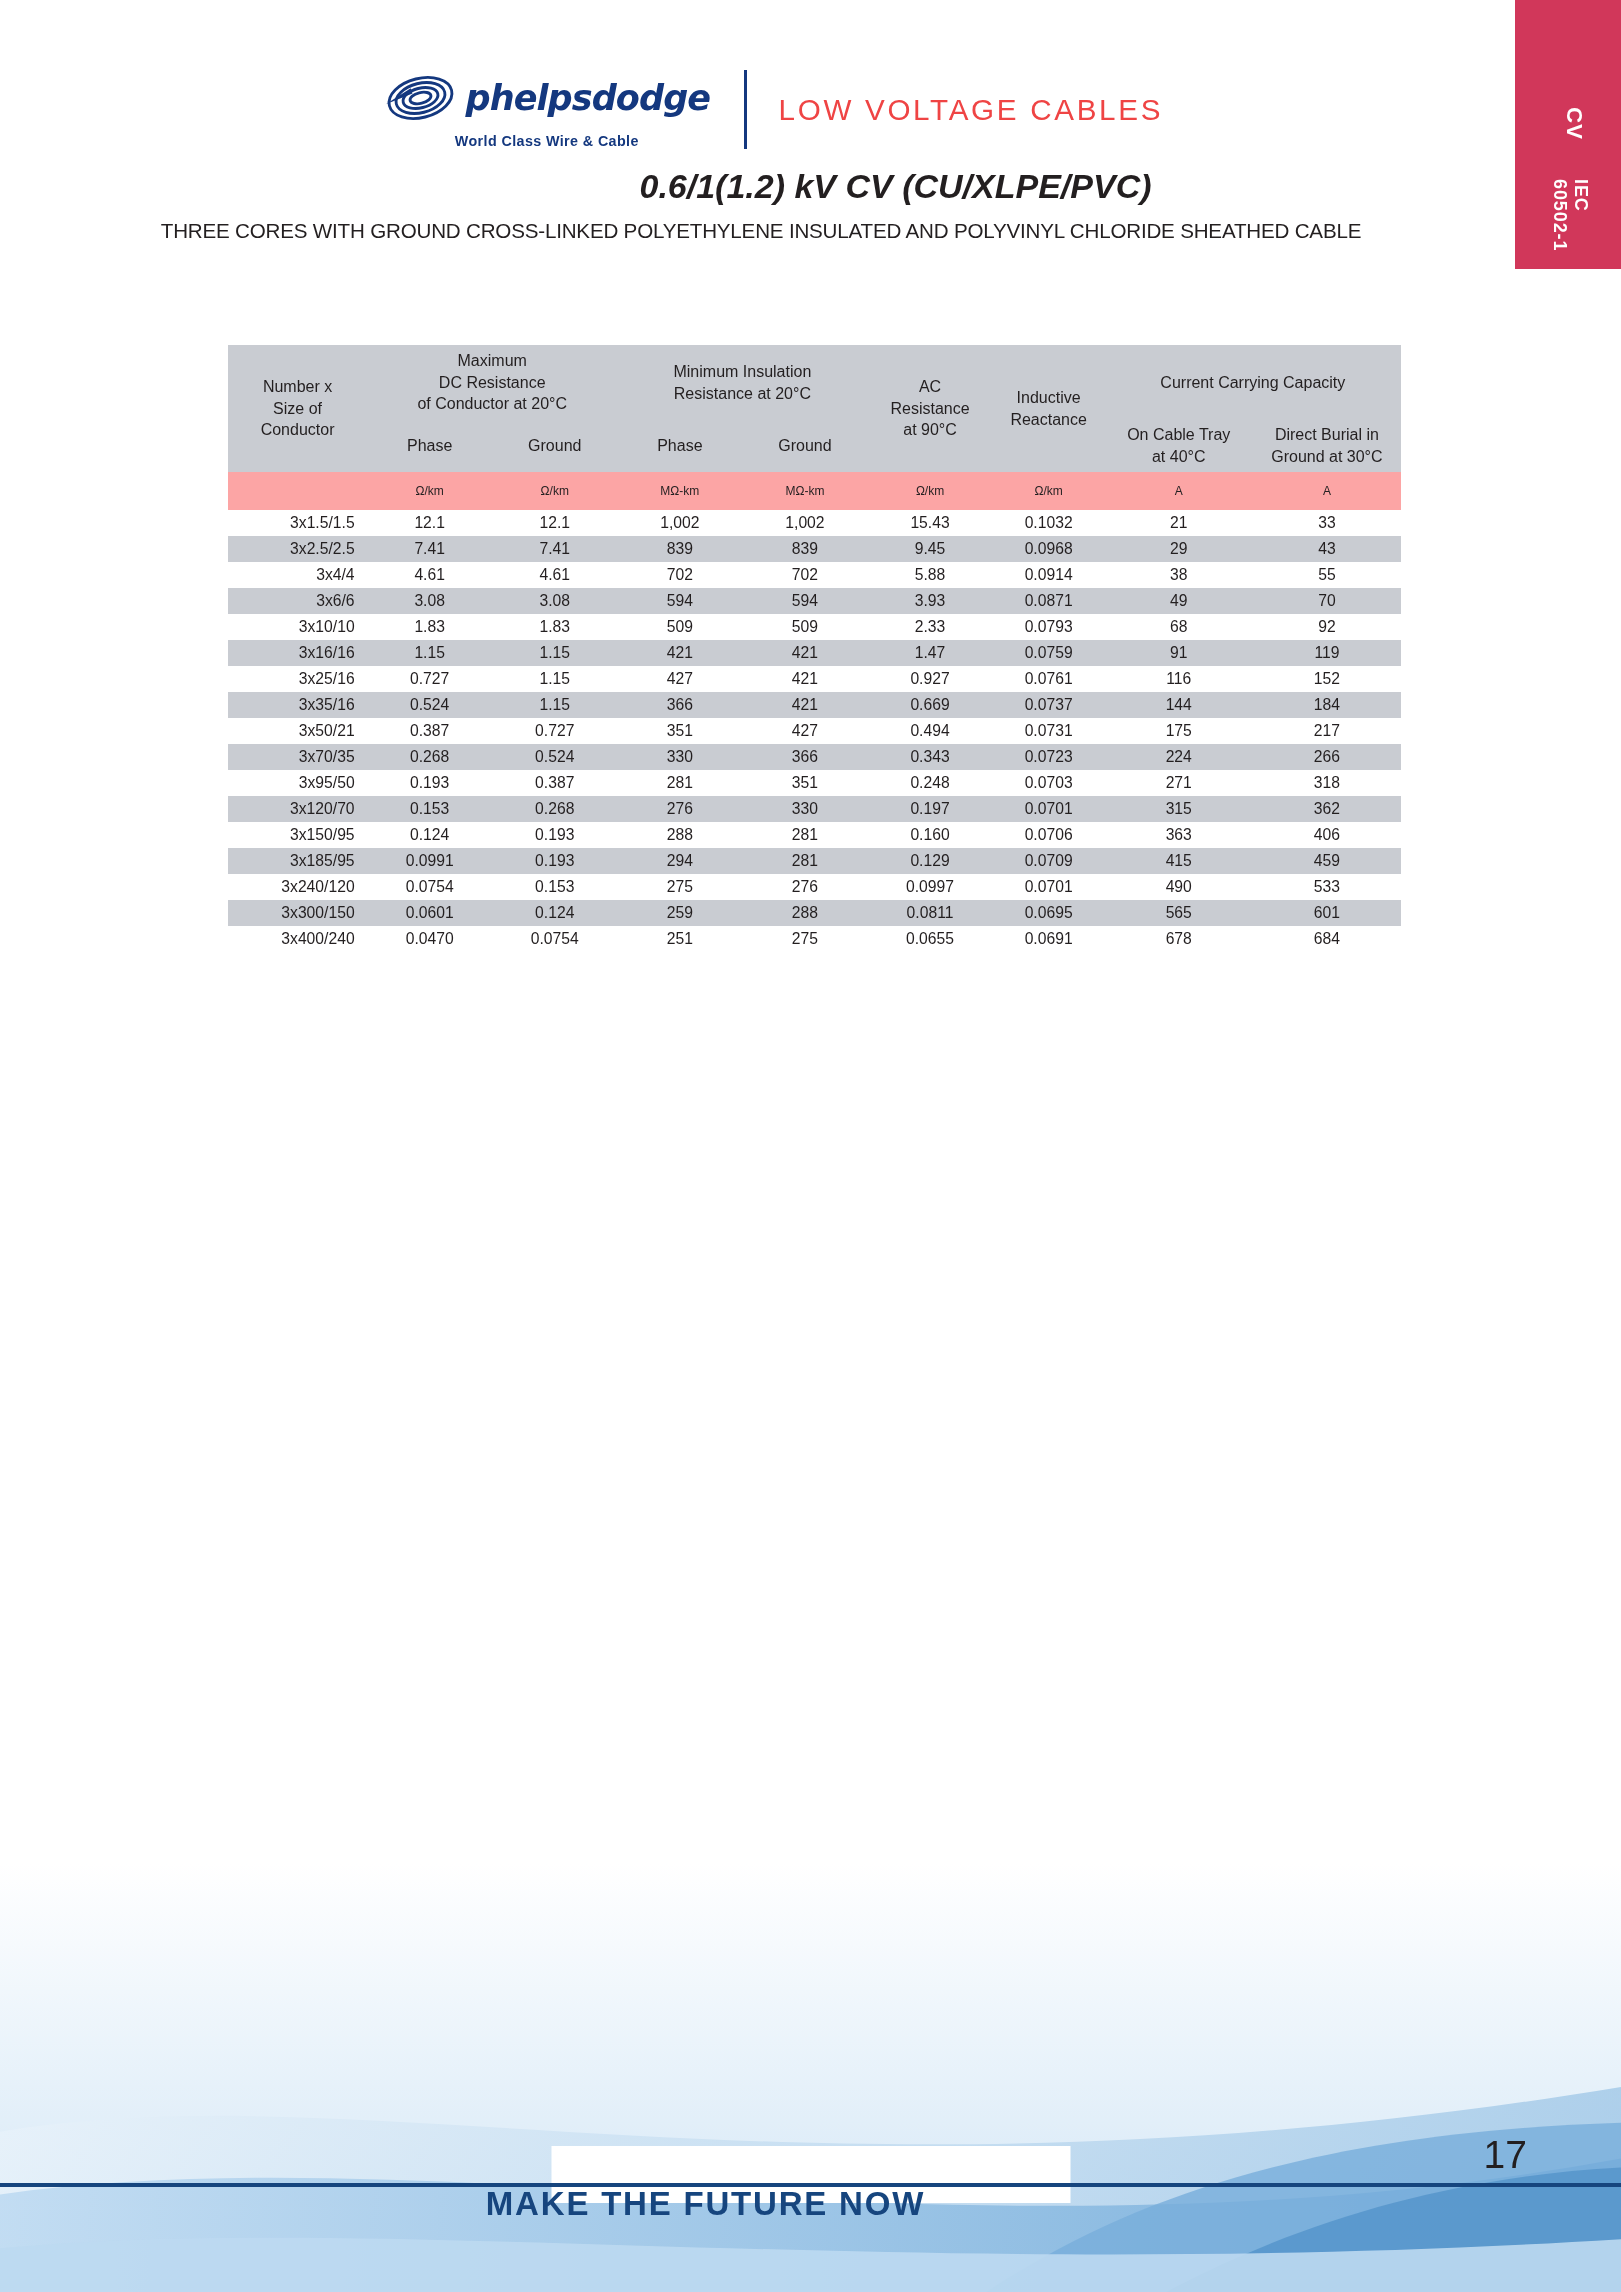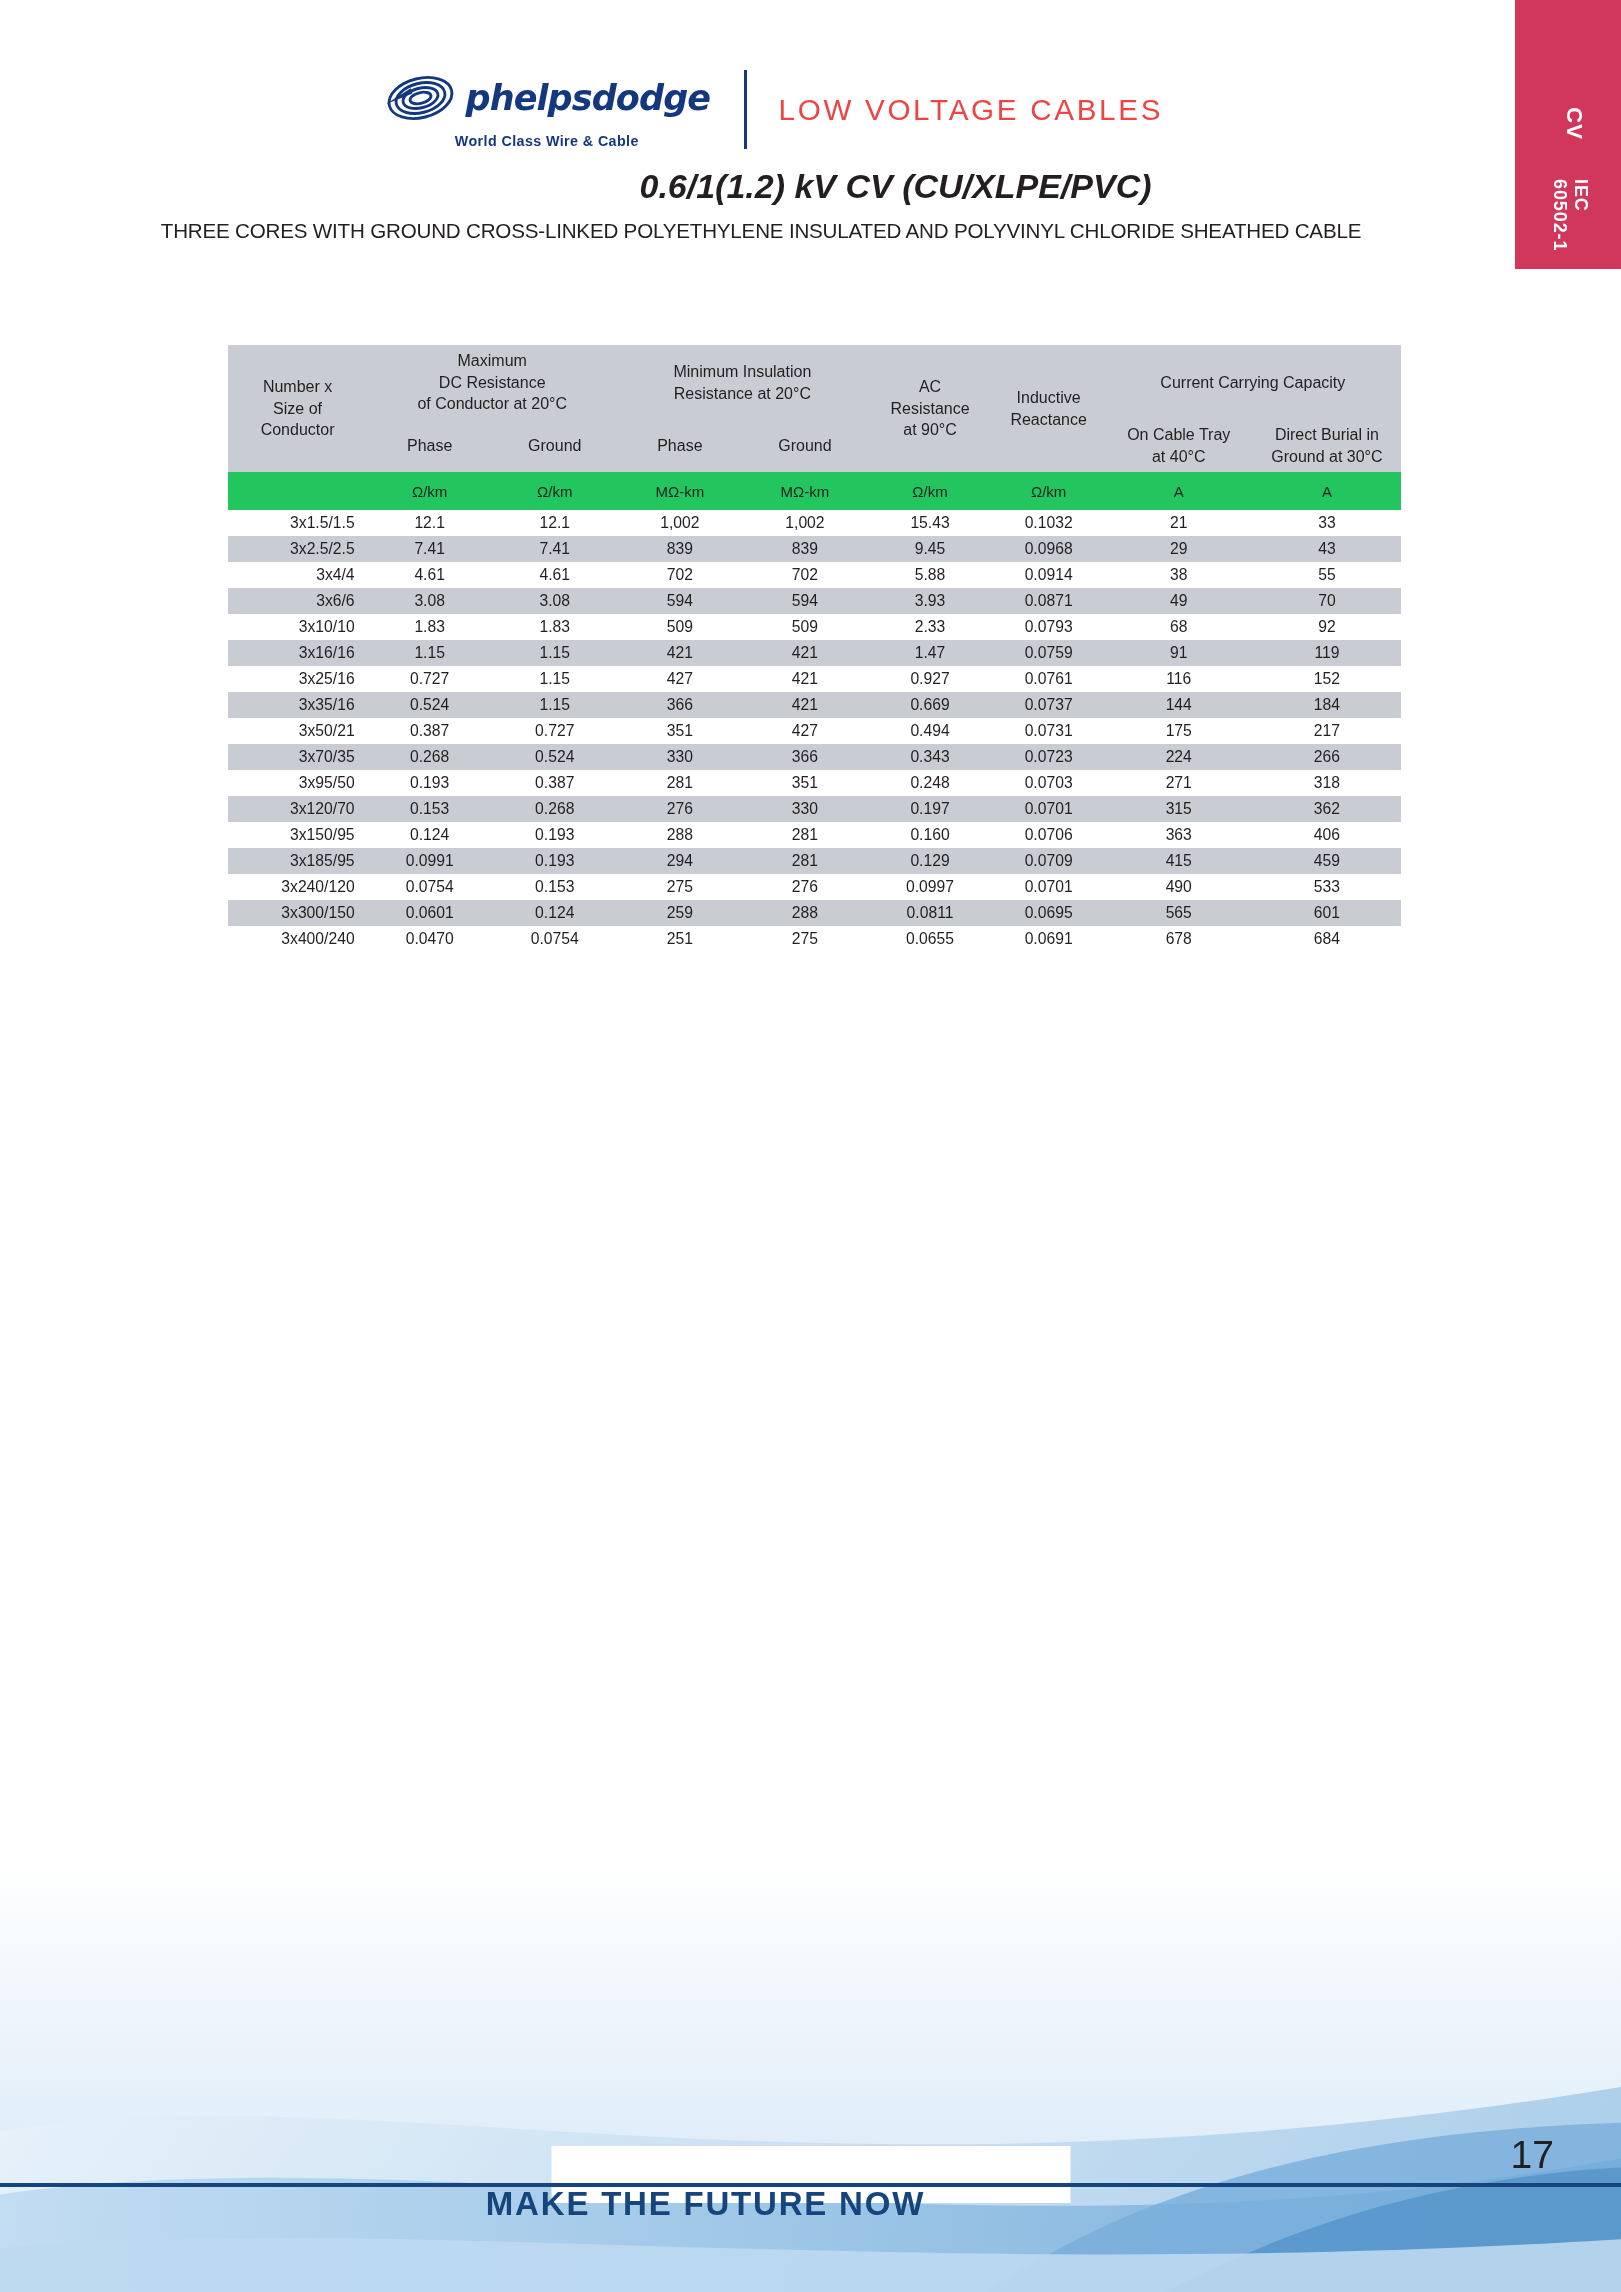--- a/index.html
+++ b/index.html
@@ -153,22 +153,22 @@
     line-height: 1.35;
     height: 75px;
   }
   .hdr-cell-sub {
     background: #c9ccd2;
     font-size: 16px;
     line-height: 1.35;
     height: 52px;
   }
   .hdr-unit {
-    background: #22c55e;
-    font-size: 15px;
+    background: #fca5a5;
+    font-size: 12px;
     height: 38px;
     color: #3a3a3a;
   }
   tr.data td {
     height: 26px;
     font-size: 15.7px;
   }
   tr.alt td {
     background: #c9ccd2;
   }
@@ -211,21 +211,21 @@
     bottom: 90px;
     left: 50%;
     transform: translateX(-50%);
     width: 519px;
     height: 57px;
     background: #ffffff;
   }
   .page-num {
     position: absolute;
     bottom: 116px;
-    right: 67px;
+    right: 94px;
     font-size: 39px;
     color: #231f20;
   }
 </style>
 </head>
 <body>
 
 <div class="side-tab">
   <div class="tab-text">
     <div class="tab-label tab-cv">CV</div>

